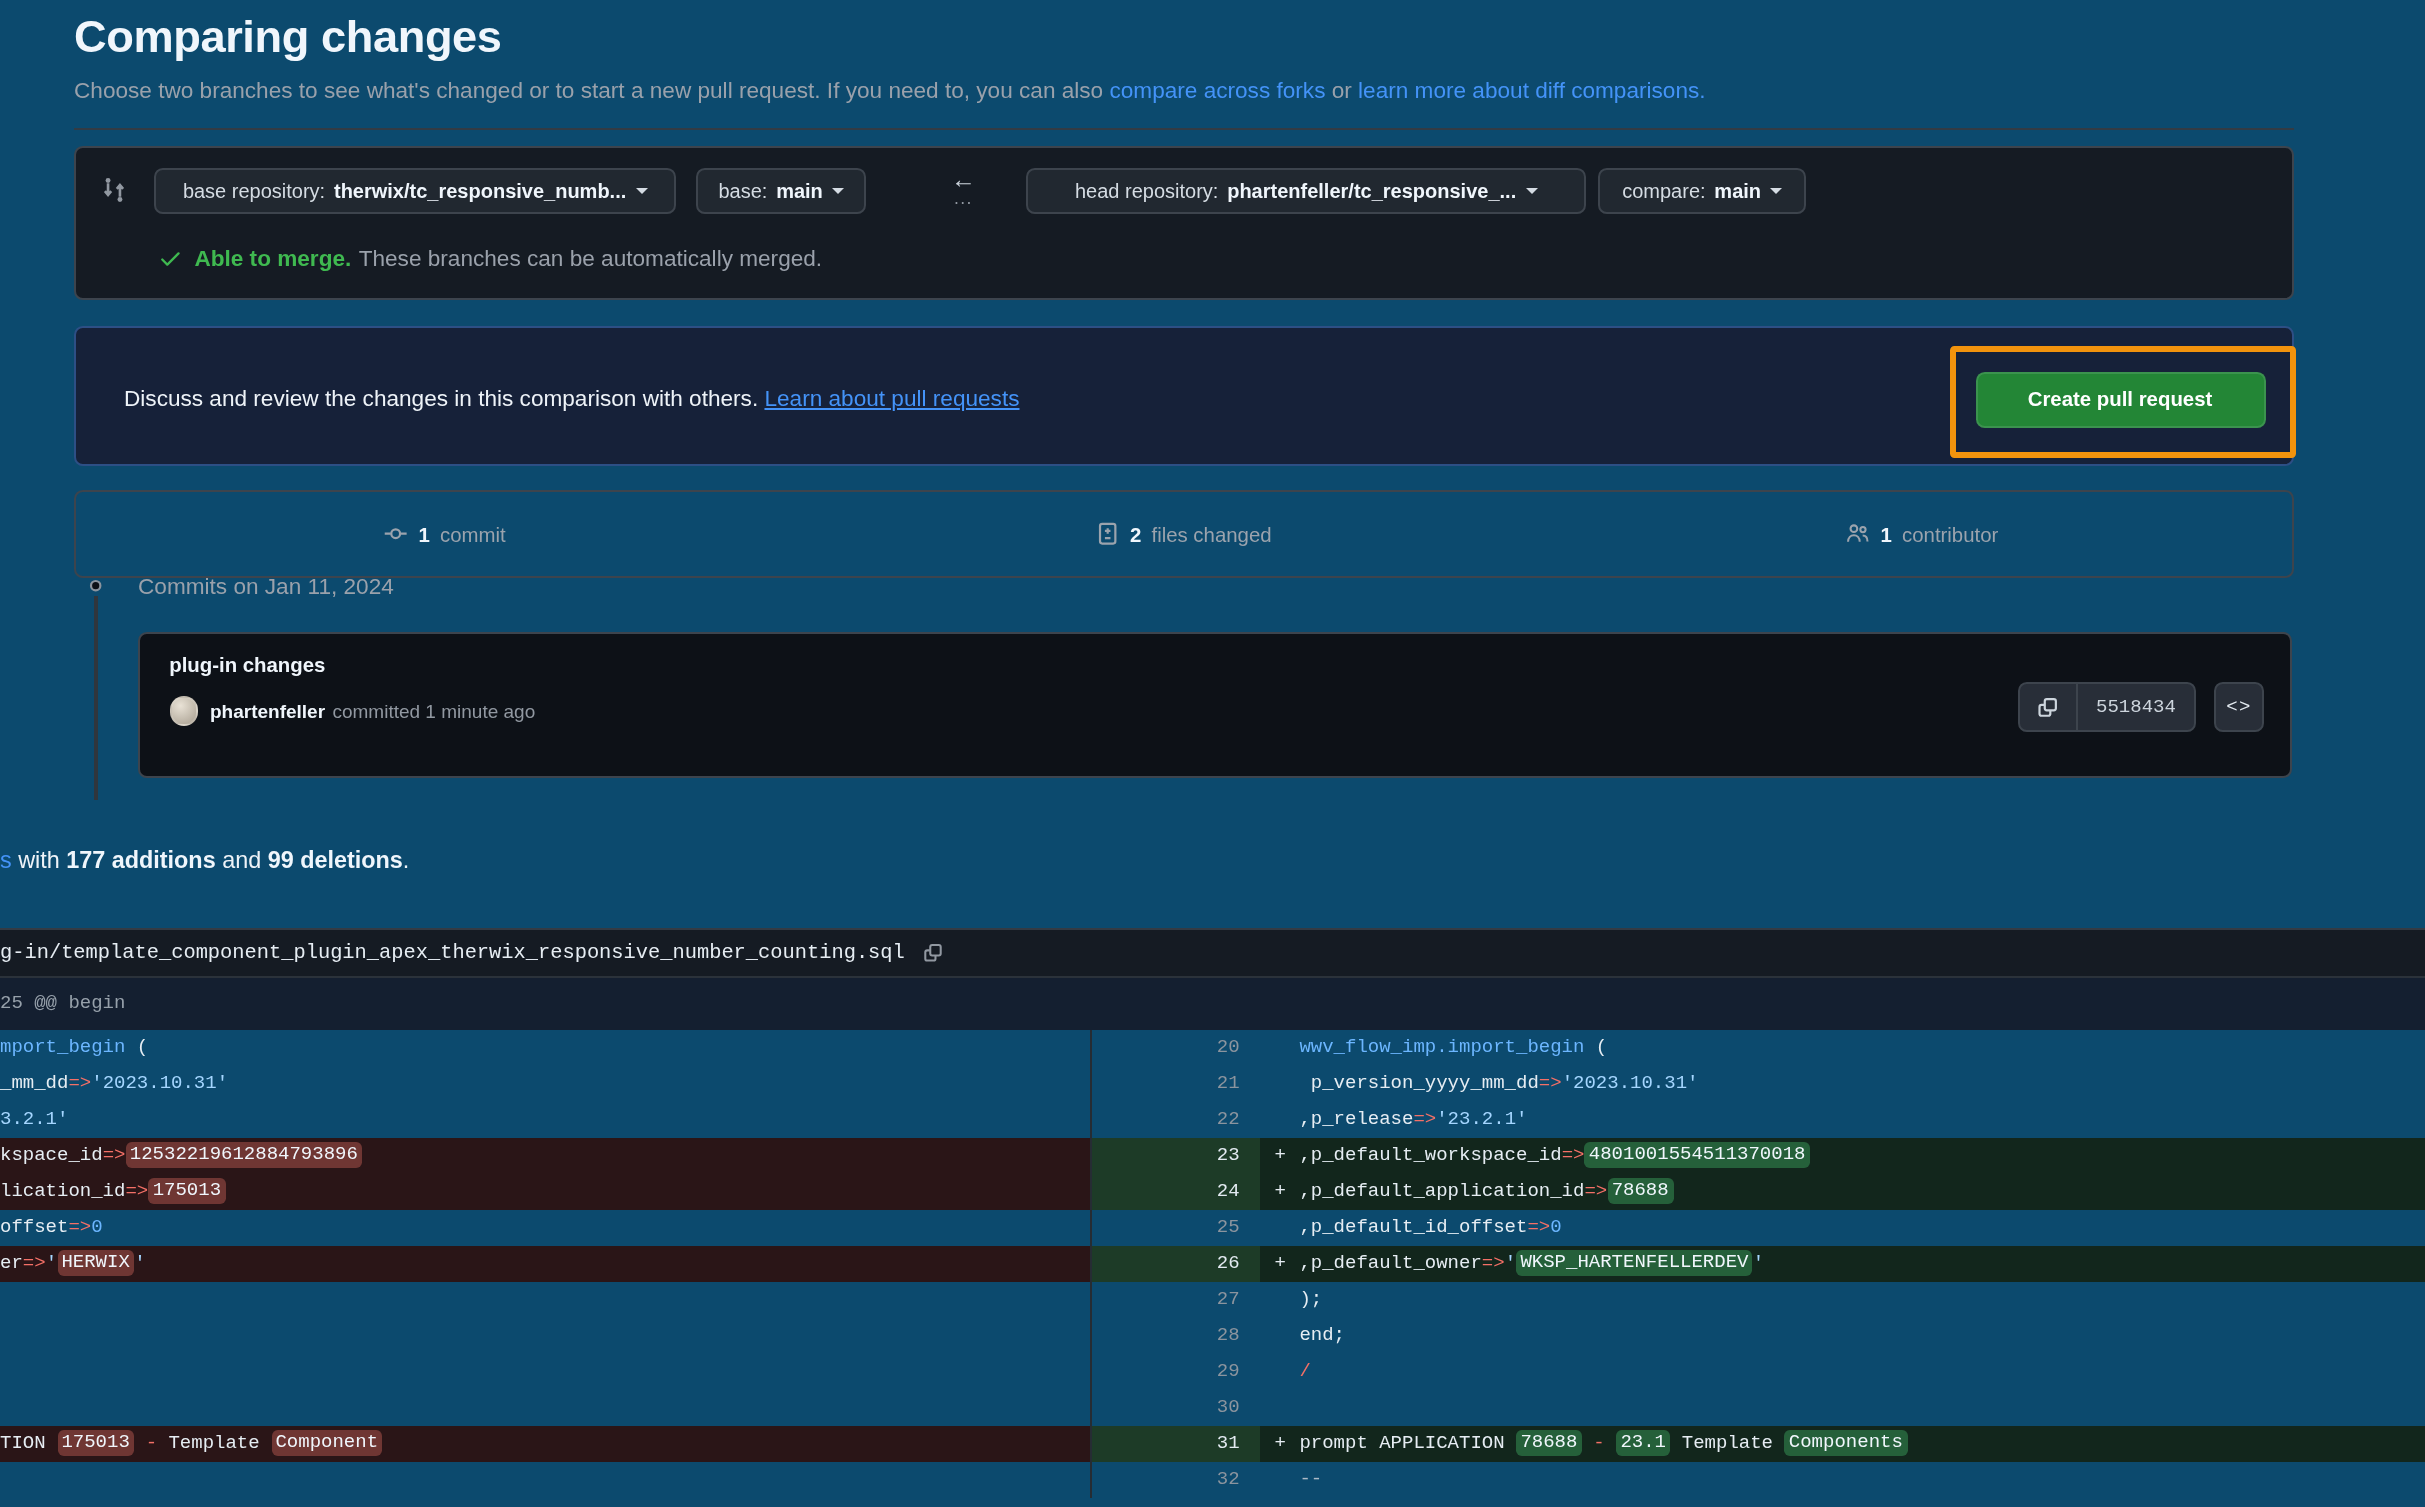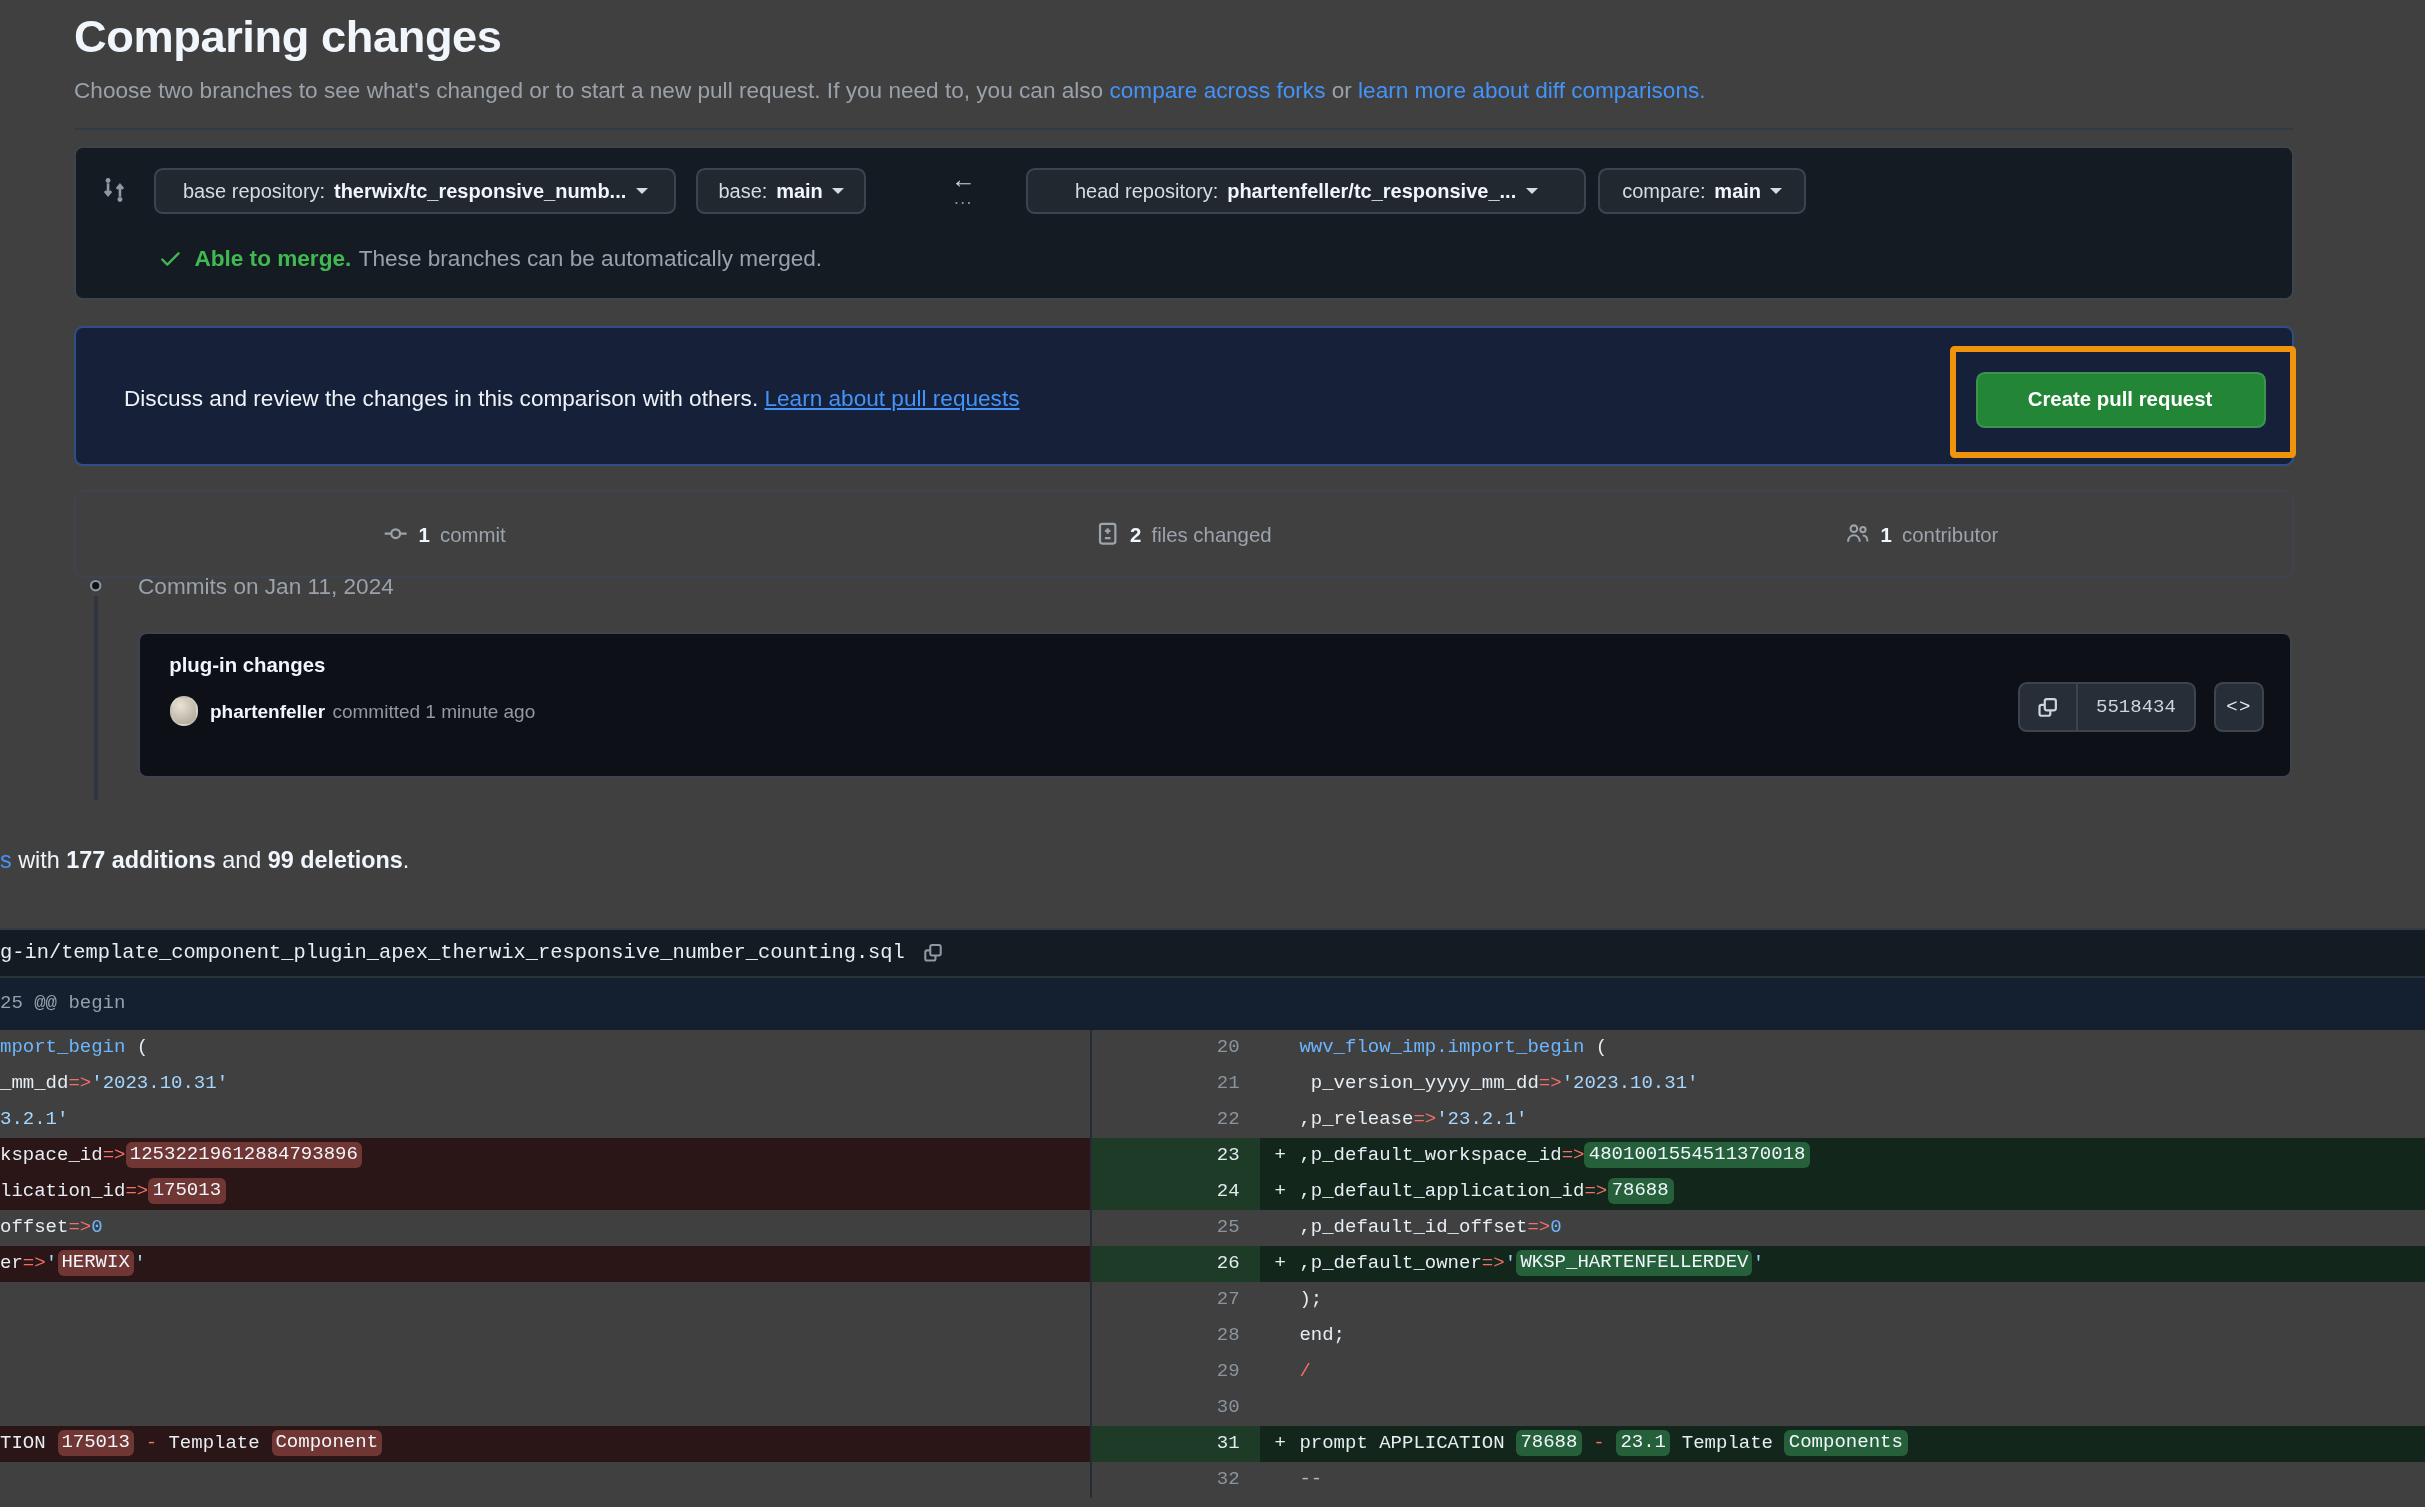--- a/index.html
+++ b/index.html
@@ -1,18 +1,18 @@
 <!DOCTYPE html>
 <html style="font-size:11.7px"><head>
 <meta charset="utf-8">
 <style>
   * { box-sizing: border-box; margin: 0; padding: 0; }
   html,body { background:#0d1117; }
   body { margin:0; font-family:"Liberation Sans", sans-serif; }
-  .viewport { width:2426px; height:1507px; overflow:hidden; position:relative; background:#404040; }
+  .viewport { width:2426px; height:1507px; overflow:hidden; position:relative; background:#0c4a6e; }
   .stage { width:1213px; height:754px; position:relative; transform:scale(2); transform-origin:0 0; overflow:hidden; color:#e6edf3; }
 
   
   .page-title { position:absolute; left:37px; top:5.8px; font-size:22.6px; font-weight:600; color:#f0f6fc; letter-spacing:-0.2px; }
   .subtitle { position:absolute; left:37px; top:39px; font-size:11.3px; color:#9aa1ab; }
   .subtitle a, .link { color:#4493f8; text-decoration:none; cursor:pointer; }
   .top-rule { position:absolute; left:37px; top:64px; width:1110px; height:0.7px; background:#333b44; }
 
   
   .selector-box { position:absolute; left:37px; top:73px; width:1110px; height:77px; background:#151b23; border:0.7px solid #3d444d; border-radius:4.4px; }

